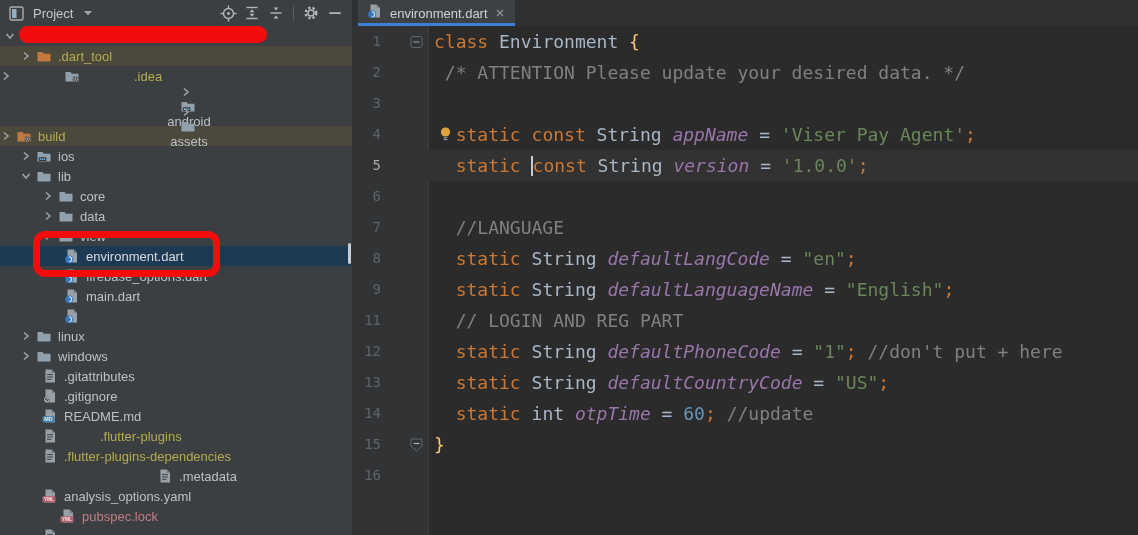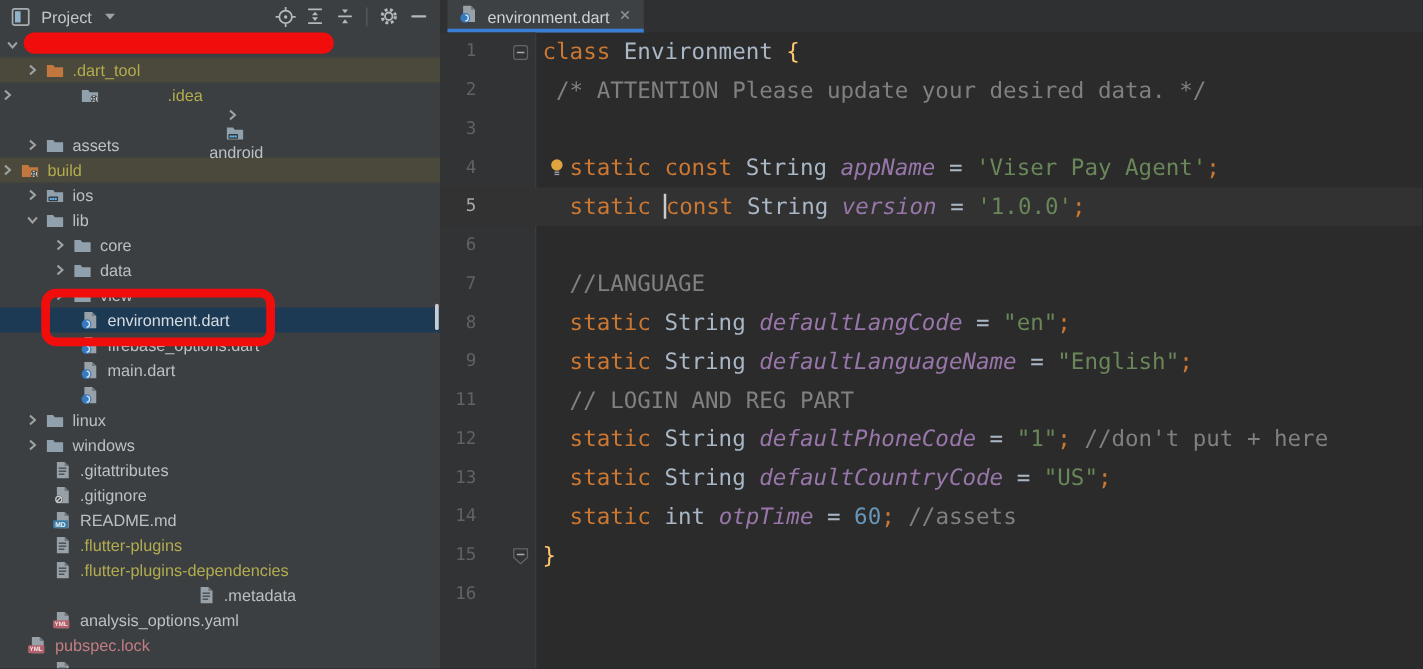--- a/index.html
+++ b/index.html
@@ -166,21 +166,21 @@
             <svg width="16" height="16" viewBox="0 0 16 16">
               <path d="M1.5 13.5v-9.5h5l1.3 1.8h6.7v7.7z" fill="#90a0ac"></path>
               <rect x="2.8" y="9.2" width="7.6" height="3.8" rx="0.6" fill="#32373a"></rect>
               <circle cx="4.6" cy="11.1" r="0.95" fill="#62b0e8"></circle>
               <circle cx="6.6" cy="11.1" r="0.95" fill="#62b0e8"></circle>
               <circle cx="8.6" cy="11.1" r="0.95" fill="#62b0e8"></circle>
             </svg>
           </span>
           <span class="tlabel">android</span>
         </div>
-        <div class="trow" style="padding-left: 20px;">
+        <div class="trow" style="padding-left: 20px; flex-direction: column;">
           <span class="chev">
             <svg width="12" height="12" viewBox="0 0 12 12">
               <path d="M4 2.5 L8 6 L4 9.5" stroke="#9da2a6" stroke-width="1.6" fill="none"></path>
             </svg>
           </span>
           <span class="ticn">
             <svg width="16" height="16" viewBox="0 0 16 16">
               <path d="M1.5 13.5v-9.5h5l1.3 1.8h6.7v7.7z" fill="#90a0ac"></path>
             </svg>
           </span>
@@ -368,21 +368,21 @@
           <span class="ticn" style="margin-left: 0px;">
             <svg width="16" height="16" viewBox="0 0 16 16">
               <path d="M3.5 1.5h6.2l3.3 3.3v9.7H3.5z" fill="#99a1a8"></path>
               <path d="M9.7 1.5l3.3 3.3H9.7z" fill="#6f777e"></path>
               <rect x="0.5" y="8.2" width="12" height="6.3" rx="1" fill="#3f7ca6"></rect>
               <text x="2.2" y="13.3" font-family="Liberation Sans,sans-serif" font-size="5.4" font-weight="bold" fill="#e8f1f7">MD</text>
             </svg>
           </span>
           <span class="tlabel">README.md</span>
         </div>
-        <div class="trow" style="padding-left: 42px;">
+        <div class="trow" style="padding-left: 42px; gap: 36px;">
           <span class="ticn" style="margin-left: 0px;">
             <svg width="16" height="16" viewBox="0 0 16 16">
               <path d="M3.5 1.5h6.2l3.3 3.3v9.7H3.5z" fill="#99a1a8"></path>
               <path d="M9.7 1.5l3.3 3.3H9.7z" fill="#6f777e"></path>
               <rect x="5" y="6" width="6" height="1.1" fill="#454a4e"></rect>
               <rect x="5" y="8.4" width="6" height="1.1" fill="#454a4e"></rect>
               <rect x="5" y="10.8" width="4.5" height="1.1" fill="#454a4e"></rect>
             </svg>
           </span>
           <span class="tlabel t-excluded">.flutter-plugins</span>
@@ -415,21 +415,21 @@
           <span class="ticn" style="margin-left: 0px;">
             <svg width="16" height="16" viewBox="0 0 16 16">
               <path d="M3.5 1.5h6.2l3.3 3.3v9.7H3.5z" fill="#99a1a8"></path>
               <path d="M9.7 1.5l3.3 3.3H9.7z" fill="#6f777e"></path>
               <rect x="0.5" y="8.2" width="13" height="6.3" rx="1" fill="#b2626c"></rect>
               <text x="1.7" y="13.2" font-family="Liberation Sans,sans-serif" font-size="4.9" font-weight="bold" fill="#f7e0e3">YML</text>
             </svg>
           </span>
           <span class="tlabel">analysis_options.yaml</span>
         </div>
-        <div class="trow" style="padding-left: 22px;">
+        <div class="trow" style="padding-left: 60px;">
           <span class="ticn" style="margin-left: 0px;">
             <svg width="16" height="16" viewBox="0 0 16 16">
               <path d="M3.5 1.5h6.2l3.3 3.3v9.7H3.5z" fill="#99a1a8"></path>
               <path d="M9.7 1.5l3.3 3.3H9.7z" fill="#6f777e"></path>
               <rect x="0.5" y="8.2" width="13" height="6.3" rx="1" fill="#b2626c"></rect>
               <text x="1.7" y="13.2" font-family="Liberation Sans,sans-serif" font-size="4.9" font-weight="bold" fill="#f7e0e3">YML</text>
             </svg>
           </span>
           <span class="tlabel t-lock">pubspec.lock</span>
         </div>
@@ -521,21 +521,21 @@
         <div class="line">
           <div class="ln">12</div>
           <div class="codecell"><span class="txt">  </span><span class="kw">static </span><span class="txt">String </span><span class="prop">defaultPhoneCode</span><span class="txt"> = </span><span class="str">"1"</span><span class="semi">;</span><span class="cmt"> //don't put + here</span></div>
         </div>
         <div class="line">
           <div class="ln">13</div>
           <div class="codecell"><span class="txt">  </span><span class="kw">static </span><span class="txt">String </span><span class="prop">defaultCountryCode</span><span class="txt"> = </span><span class="str">"US"</span><span class="semi">;</span></div>
         </div>
         <div class="line">
           <div class="ln">14</div>
-          <div class="codecell"><span class="txt">  </span><span class="kw">static </span><span class="txt">int </span><span class="prop">otpTime</span><span class="txt"> = </span><span class="num">60</span><span class="semi">;</span><span class="cmt"> //assets</span></div>
+          <div class="codecell"><span class="txt">  </span><span class="kw">static </span><span class="txt">int </span><span class="prop">otpTime</span><span class="txt"> = </span><span class="num">60</span><span class="semi">;</span><span class="cmt"> //update</span></div>
         </div>
         <div class="line">
           <div class="ln">15<span class="fold">
               <svg width="13" height="14" viewBox="0 0 13 14">
                 <path d="M1 1 h11 v7 l-5.5 5 L1 8z" fill="#313335" stroke="#62666a" stroke-width="1"></path>
                 <line x1="3.5" y1="5.5" x2="9.5" y2="5.5" stroke="#a9adb0" stroke-width="1.2"></line>
               </svg>
             </span></div>
           <div class="codecell"><span class="brace">}</span></div>
         </div>

